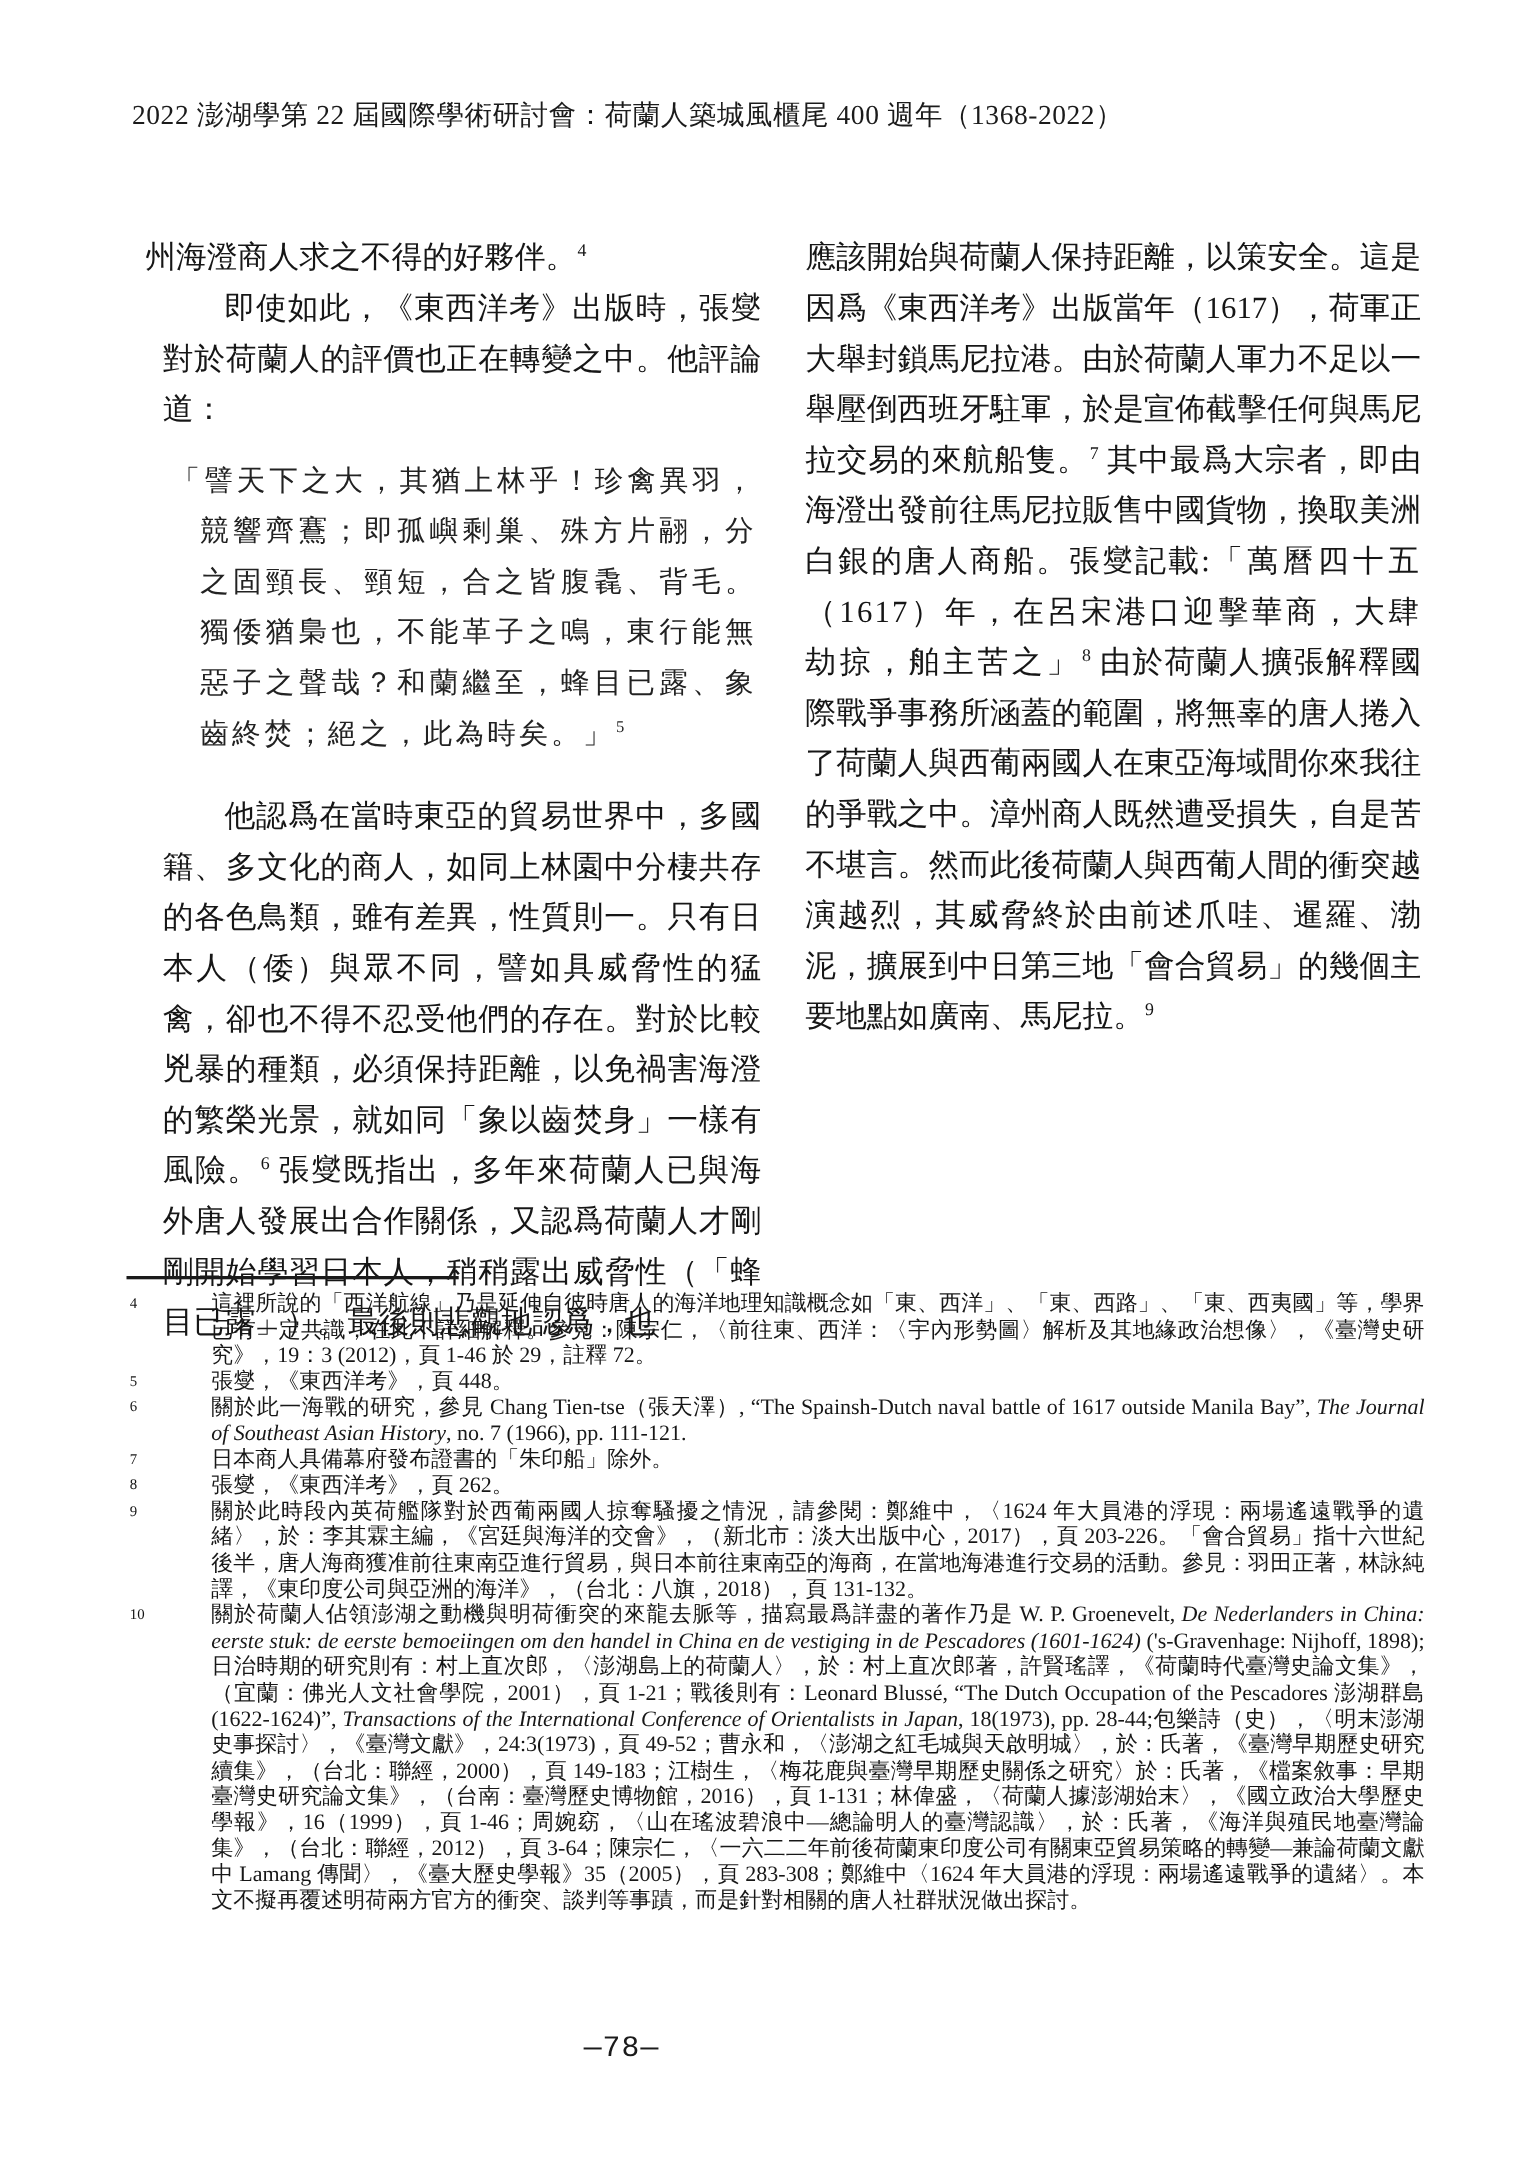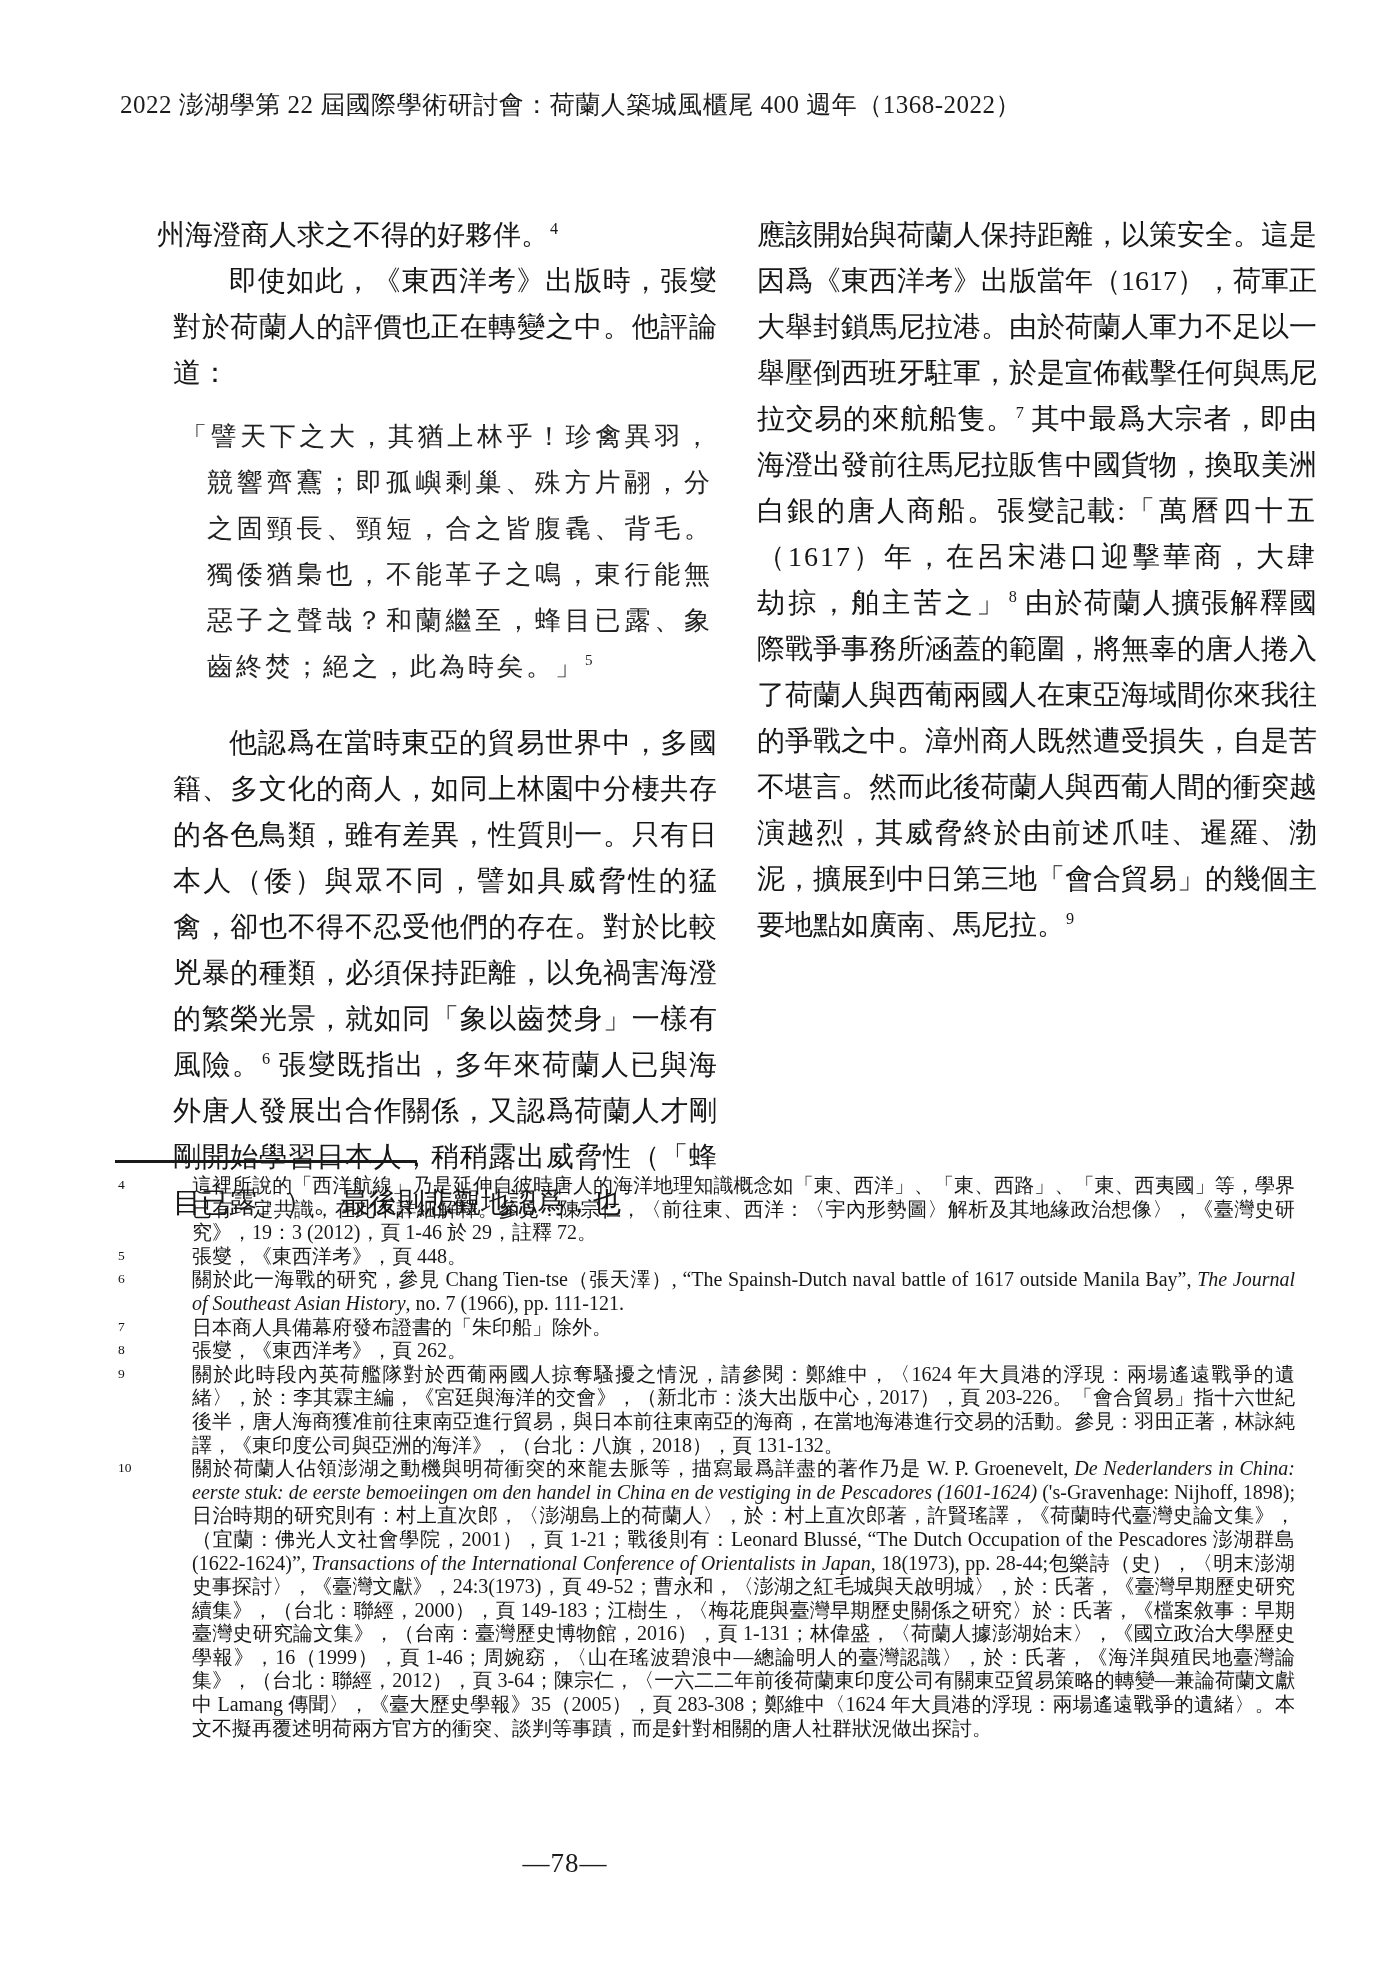--- a/index.html
+++ b/index.html
@@ -18,21 +18,21 @@
   .header{
     position:absolute;
     top:88px;left:120px;
     font-size:25px;
     letter-spacing:0.5px;
     white-space:nowrap;
     color:#1b1b1b;
   }
   .columns{
     position:absolute;
-    top:212px;left:157px;
+    top:212px;left:132px;
     width:1160px;
     display:flex;
     gap:40px;
   }
   .column{width:560px;}
   .column p{
     margin:0;
     font-size:28px;
     line-height:46px;
     text-align:justify;
@@ -93,20 +93,21 @@
   }
   .italic{font-style:italic;}
   .page-number{
     position:absolute;
     top:1848px;left:0;
     width:1130px;
     text-align:center;
     font-size:27px;
     letter-spacing:1px;
     color:#1b1b1b;
+    font-family:Liberation Mono, monospace;
   }
 </style>
 </head>
 <body>
 
 <div class="page">
   <div class="header">2022 澎湖學第 22 屆國際學術研討會：荷蘭人築城風櫃尾 400 週年（1368-2022）</div>
 
   <div class="columns">
     <div class="column" id="col-0">

